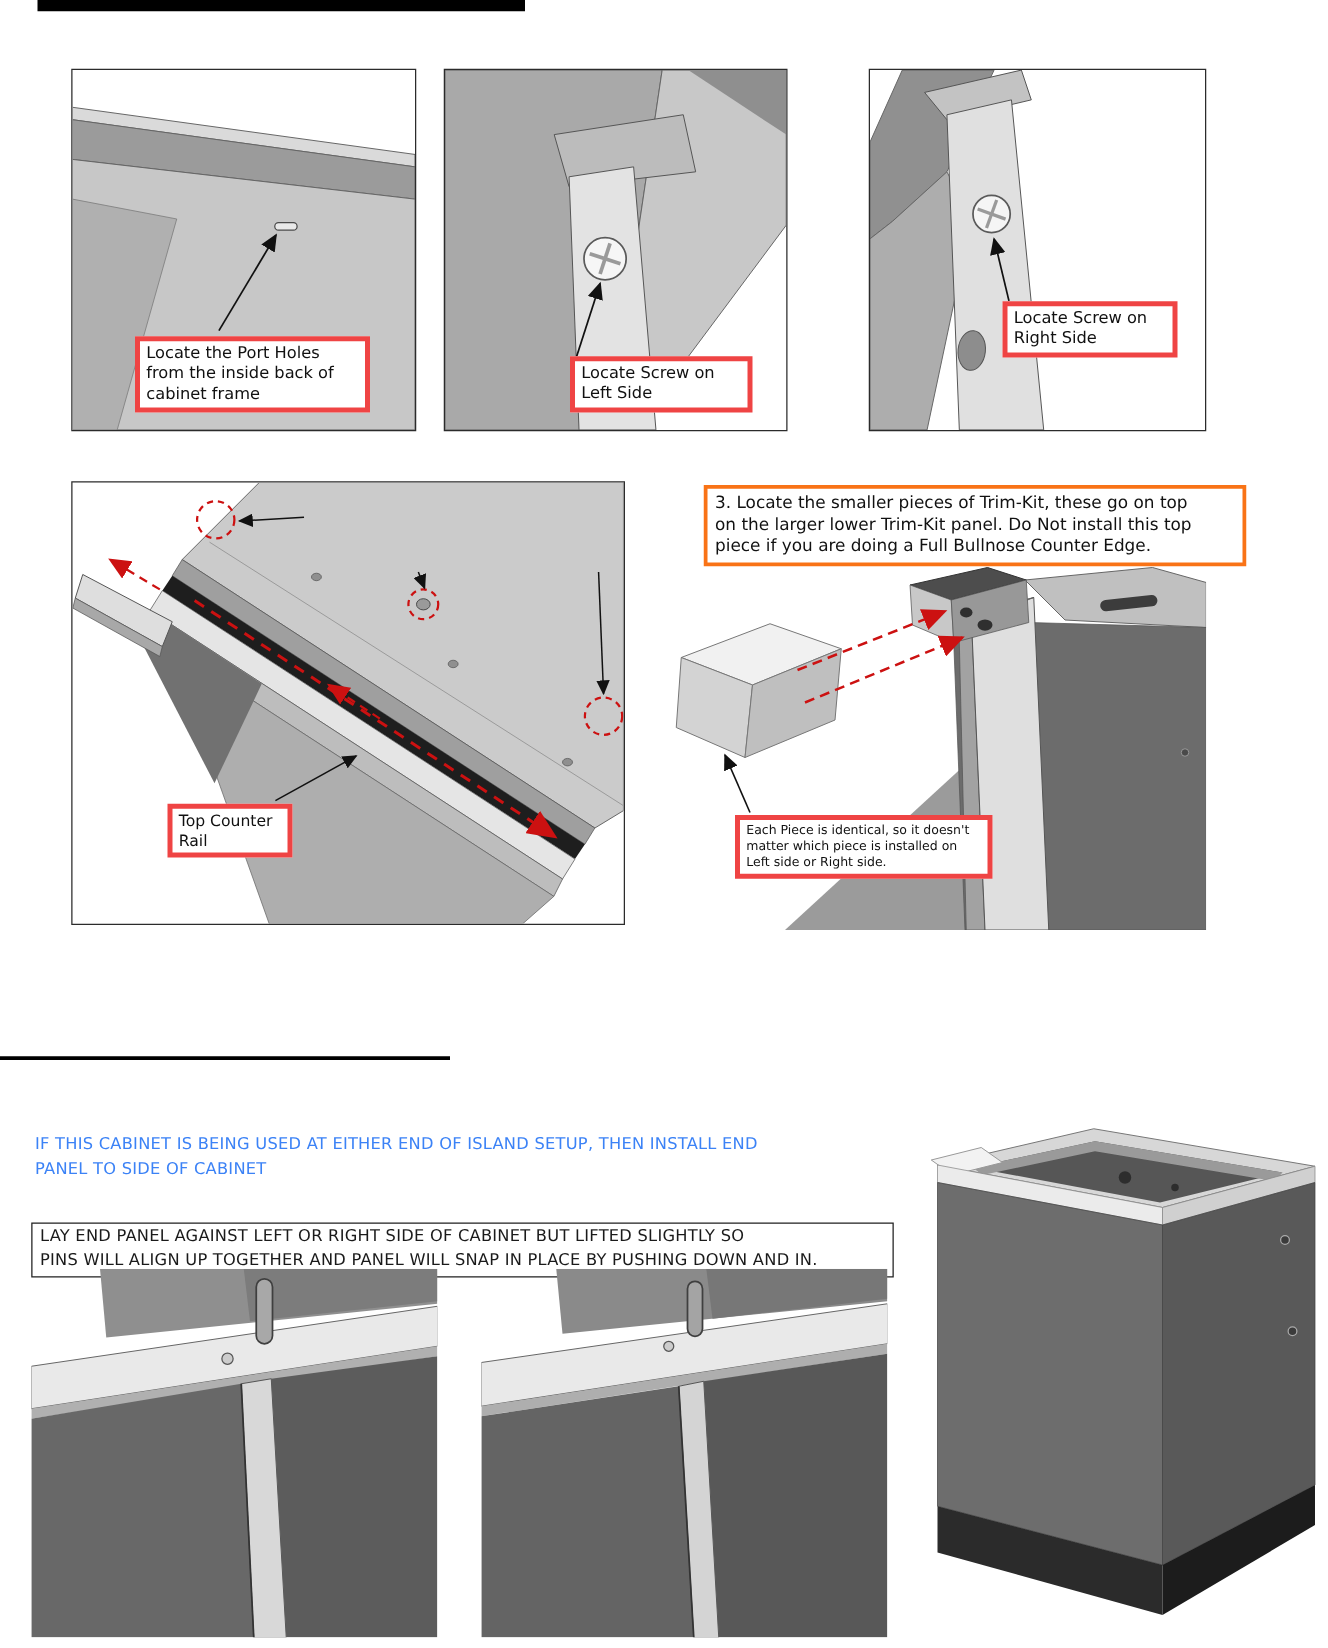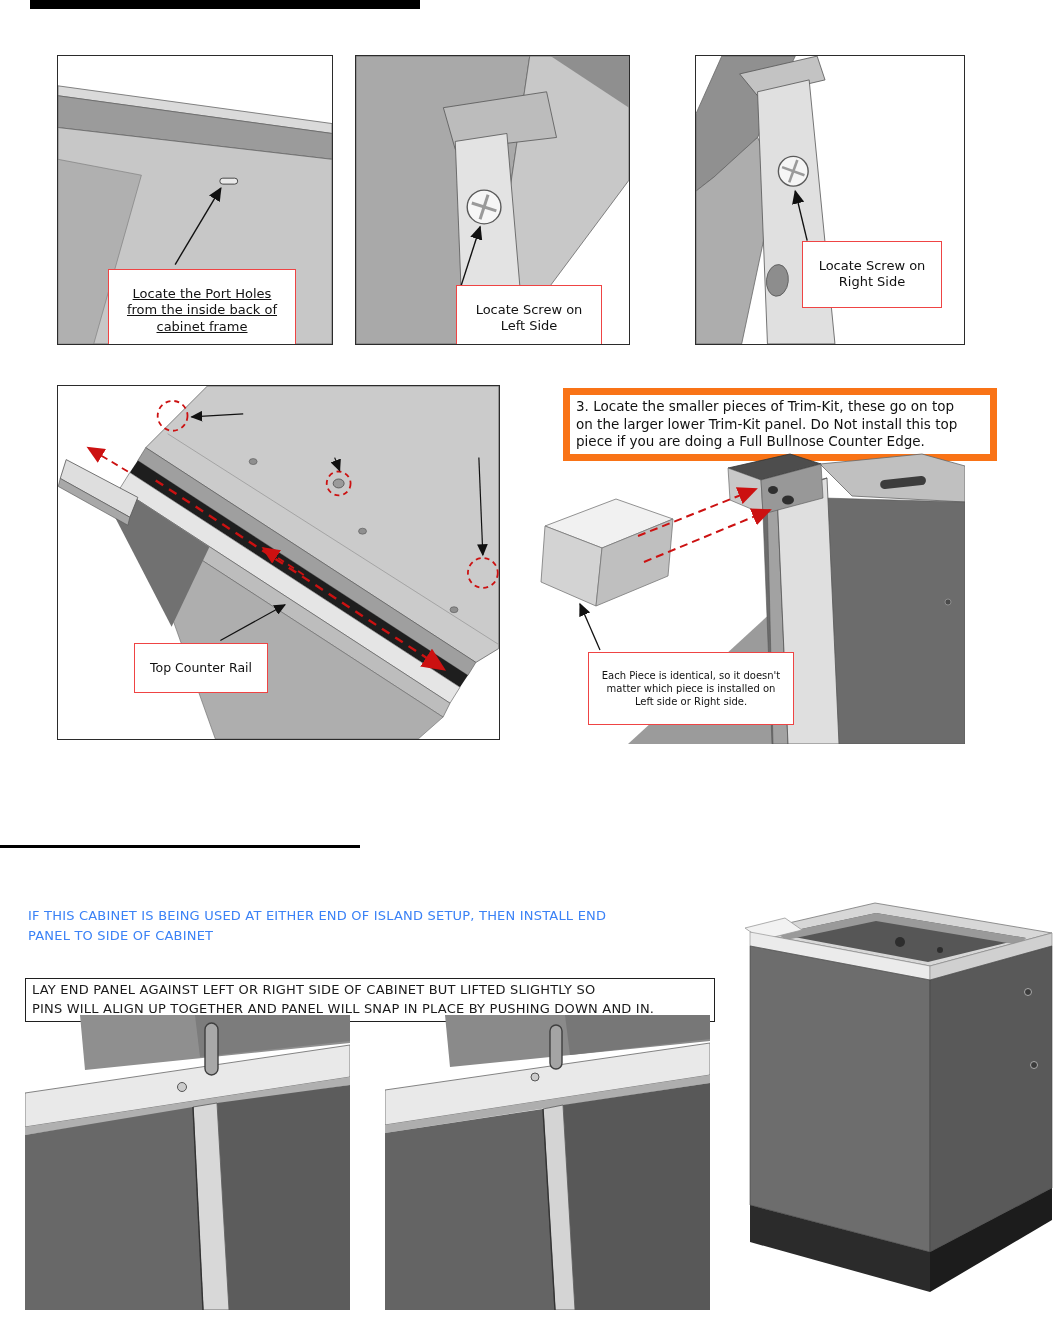--- a/index.html
+++ b/index.html
@@ -3,29 +3,29 @@
 <meta charset="utf-8">
 <style>
   * { margin:0; padding:0; box-sizing:border-box; }
   html,body { background:#ffffff; }
   body { font-family:"DejaVu Sans", sans-serif; color:#111; }
   .page { position:relative; width:1062px; height:1318px; background:#fff; overflow:hidden; }
   .bar { position:absolute; background:#000; }
   .panel { position:absolute; border:1px solid #2b2b2b; background:#fff; overflow:hidden; }
   .drawing { position:absolute; overflow:hidden;text-decoration:underline; }
   .callout {
-    position:absolute; background:#fff; border:1px solid #ef4444;
-    padding:16px 5px; white-space:pre-line; color:#111; line-height:1.25;text-align:center;
+    position:absolute; background:#fff; border:4px solid #ef4444;
+    padding:2px 5px; white-space:pre-line; color:#111; line-height:1.25;
   }
   .s13   { font-size:13px; }
   .s125  { font-size:12.5px; }
   .s115  { font-size:11.3px; }
   .s10   { font-size:10px; line-height:1.3; }
   .instr {
-    position:absolute; background:#fff; border:7px solid #f97316;
+    position:absolute; background:#fff; border:3px solid #f97316;
     padding:3px 6px; white-space:pre-line; font-size:13.5px; line-height:1.3; color:#111;
   }
   .plain-note {
     position:absolute; white-space:pre-line; font-size:13px; line-height:1.5;
     color:#3b82f6; letter-spacing:0.2px;
   }
   .boxed-note {
     position:absolute; white-space:pre-line; font-size:13px; line-height:1.45;
     color:#1a1a1a; letter-spacing:0.2px; border:1px solid #1f1f1f; background:#fff; padding:2px 6px;
   }
@@ -45,21 +45,21 @@
             <path d="M0,0 L10,4.5 L0,9 z" fill="#111"></path>
           </marker>
       </defs>
       <polygon points="0,30 276,68 276,78 0,40" fill="#dadada" stroke="#666" stroke-width="0.8"></polygon>
       <polygon points="0,40 276,78 276,104 0,72" fill="#9b9b9b" stroke="#666" stroke-width="0.8"></polygon>
       <polygon points="0,72 276,104 276,290 0,290" fill="#c7c7c7" stroke="#666" stroke-width="0.8"></polygon>
       <polygon points="0,104 84,120 36,290 0,290" fill="#b0b0b0" stroke="#777" stroke-width="0.6"></polygon>
       <rect x="163" y="123" width="18" height="6" rx="3" fill="#e9e9e9" stroke="#4a4a4a"></rect>
       <line x1="118" y1="210" x2="164" y2="133" stroke="#111" stroke-width="1.4" marker-end="url(#arrP1)"></line>
     </svg>
-    <div class="callout s13" style="left:50px; top:213px; width:188px;text-decoration:underline;">Locate the Port Holes
+    <div class="callout s13" style="left:50px; top:213px; width:188px;">Locate the Port Holes
 from the inside back of
 cabinet frame</div>
   </div>
 
   <div class="panel" style="left:355px; top:55px; width:275px; height:290px;">
     <svg viewBox="0 0 275 290" width="273" height="288">
       <defs>
         <marker id="arrP2" markerWidth="11" markerHeight="9" refX="9" refY="4.5" orient="auto">
             <path d="M0,0 L10,4.5 L0,9 z" fill="#111"></path>
           </marker>
@@ -135,21 +135,21 @@
         <line x1="247" y1="190" x2="206" y2="163" stroke-dasharray="7 5" marker-end="url(#arrMLr)"></line>
         <line x1="98" y1="95" x2="388" y2="285" stroke-dasharray="9 7" stroke-width="2.4" marker-end="url(#arrMLr)"></line>
       </g>
       <g stroke="#111" stroke-width="1.2" fill="none">
         <line x1="186" y1="28" x2="134" y2="31" marker-end="url(#arrMLb)"></line>
         <line x1="278" y1="72" x2="283" y2="85" marker-end="url(#arrMLb)"></line>
         <line x1="423" y1="72" x2="427" y2="170" marker-end="url(#arrMLb)"></line>
         <line x1="163" y1="256" x2="228" y2="220" marker-end="url(#arrMLb)"></line>
       </g>
     </svg>
-    <div class="callout s125" style="left:76px; top:257px; width:134px;">Top Counter Rail</div>
+    <div class="callout s125" style="left:76px; top:257px; width:100px;">Top Counter Rail</div>
   </div>
 
   <div class="instr" style="left:563px; top:388px; width:434px;">3. Locate the smaller pieces of Trim-Kit, these go on top
 on the larger lower Trim-Kit panel. Do Not install this top
 piece if you are doing a Full Bullnose Counter Edge.</div>
 
   <div class="drawing" style="left:520px; top:452px; width:445px; height:292px;">
     <svg viewBox="0 0 445 292" width="445" height="292">
       <defs>
         <marker id="arrMRb" markerWidth="11" markerHeight="9" refX="9" refY="4.5" orient="auto">

